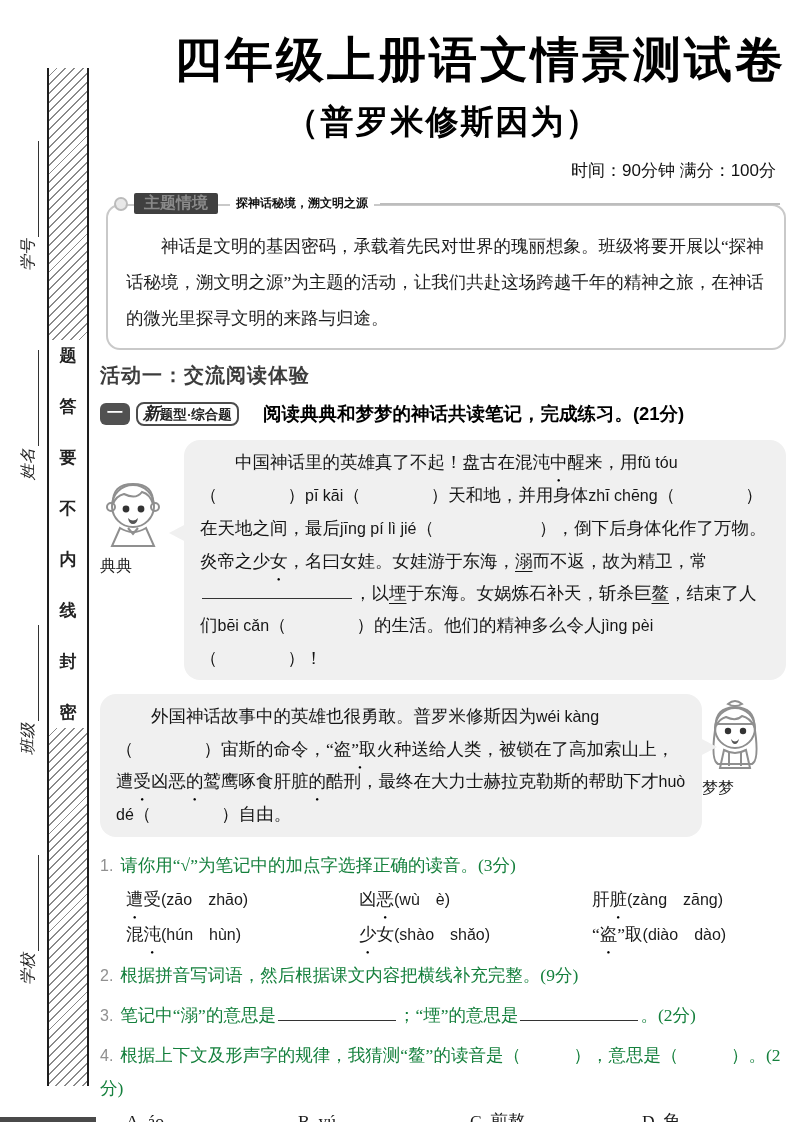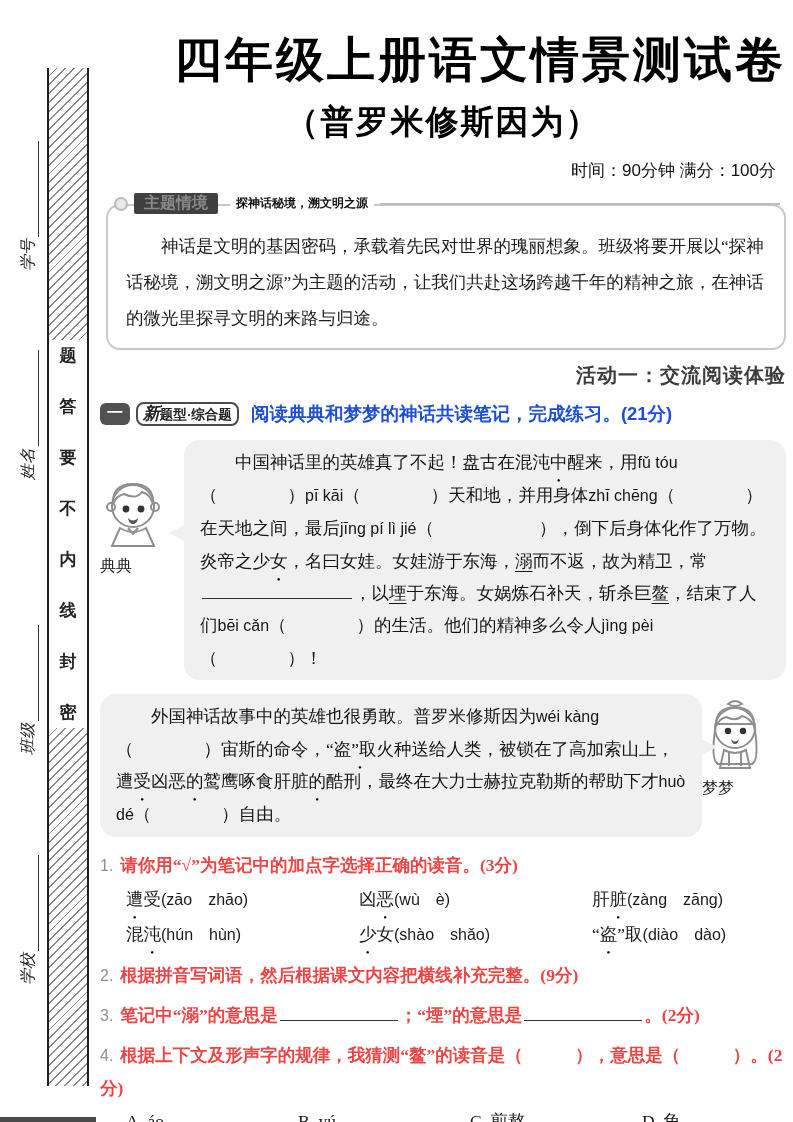--- a/index.html
+++ b/index.html
@@ -38,31 +38,31 @@
   .theme-header{position:absolute;top:-13px;left:6px;right:4px;display:flex;align-items:center;}
   .theme-dot{width:10px;height:10px;border-radius:50%;background:#ddd;border:2px solid #bbb;
     margin-right:6px;background-clip:padding-box;flex:0 0 auto;background-color:#e8e8e8;}
   .theme-badge{background:#404040;color:#8a8a8a;font-family:"Liberation Sans",sans-serif;
     font-weight:bold;font-size:16px;padding:0 10px;border-radius:2px;flex:0 0 auto;}
   .theme-title{font-family:"Liberation Sans",sans-serif;font-weight:bold;font-size:12px;
     color:#111;margin-left:12px;background:#fff;padding:0 6px;flex:0 0 auto;}
   .theme-rule{flex:1;border-top:2px solid #bdbdbd;margin-left:6px;}
   .theme-body{margin:4px 2px 2px;font-size:17.5px;line-height:36px;text-indent:2em;color:#1c1c1c;}
 
-  .activity-title{margin-top:12px;text-align:right;font-family:"Liberation Sans",sans-serif;
+  .activity-title{margin-top:12px;text-align:left;font-family:"Liberation Sans",sans-serif;
     font-weight:bold;font-size:20px;color:#3c3c3c;letter-spacing:1px;}
 
   .section-header{display:flex;align-items:center;margin-top:12px;}
   .num-badge{width:30px;height:22px;border-radius:6px;background:#515151;color:#fff;
     display:flex;align-items:center;justify-content:center;font-size:16px;font-weight:bold;flex:0 0 auto;}
   .type-badge{border:2px solid #4c4c4c;border-radius:8px;margin-left:6px;padding:0 5px;
     font-size:13.5px;font-weight:bold;height:20px;line-height:20px;color:#222;flex:0 0 auto;}
   .type-badge::first-letter{font-style:italic;font-size:1.25em;}
-  .instruction{margin-left:12px;font-family:"Liberation Sans",sans-serif;font-weight:bold;
-    font-size:18.5px;color:#1d4ed8;text-align:right;}
+  .instruction{margin-left:24px;font-family:"Liberation Sans",sans-serif;font-weight:bold;
+    font-size:18.5px;color:#000000;text-align:right;}
 
   
   .bubble-row{display:flex;margin-top:14px;align-items:flex-start;}
   .bubble-row.reverse{flex-direction:row-reverse;}
   .avatar-col{width:84px;flex:0 0 auto;text-align:left;}
   .avatar-col.pad{padding-top:36px;}
   .avatar-name{font-size:16px;margin-top:2px;color:#222;}
   .bubble{flex:1;background:#f0f0f0;border-radius:16px;padding:6px 16px;position:relative;}
   .bubble-text{margin:0;font-size:17.5px;line-height:32px;text-indent:2em;color:#151515;}
   .bubble-left::before{content:"";position:absolute;left:-15px;top:84px;border-style:solid;
@@ -75,21 +75,21 @@
   .seg-dot::after{content:"•";position:absolute;left:50%;transform:translateX(-50%);
     bottom:-13px;font-size:11px;line-height:10px;color:#000;}
   .seg-ul{text-decoration:underline;text-underline-offset:4px;}
   .seg-blank{display:inline-block;border-bottom:1.5px solid #333;height:3px;
     vertical-align:baseline;margin:0 2px;}
 
   
   .questions{margin-top:12px;}
   .q{margin-top:7px;font-size:17.5px;line-height:32px;}
   .q-num{color:#909090;font-family:"Liberation Sans",sans-serif;font-size:16px;margin-right:7px;}
-  .q-body{font-weight:700;color:#ef4444;}
+  .q-body{font-weight:400;color:#15803d;}
   .pron-row{display:flex;margin-left:26px;line-height:34px;font-size:17.5px;}
   .pron-item{width:233px;flex:0 0 auto;}
   .pron-item:last-child{width:auto;}
   .opt-row{display:flex;margin-left:26px;line-height:34px;font-size:17.5px;}
   .opt-row span{width:172px;flex:0 0 auto;}
 
   svg .ln{stroke:#8f8f8f;stroke-width:2;fill:none;}
 </style>
 </head>
 <body>

